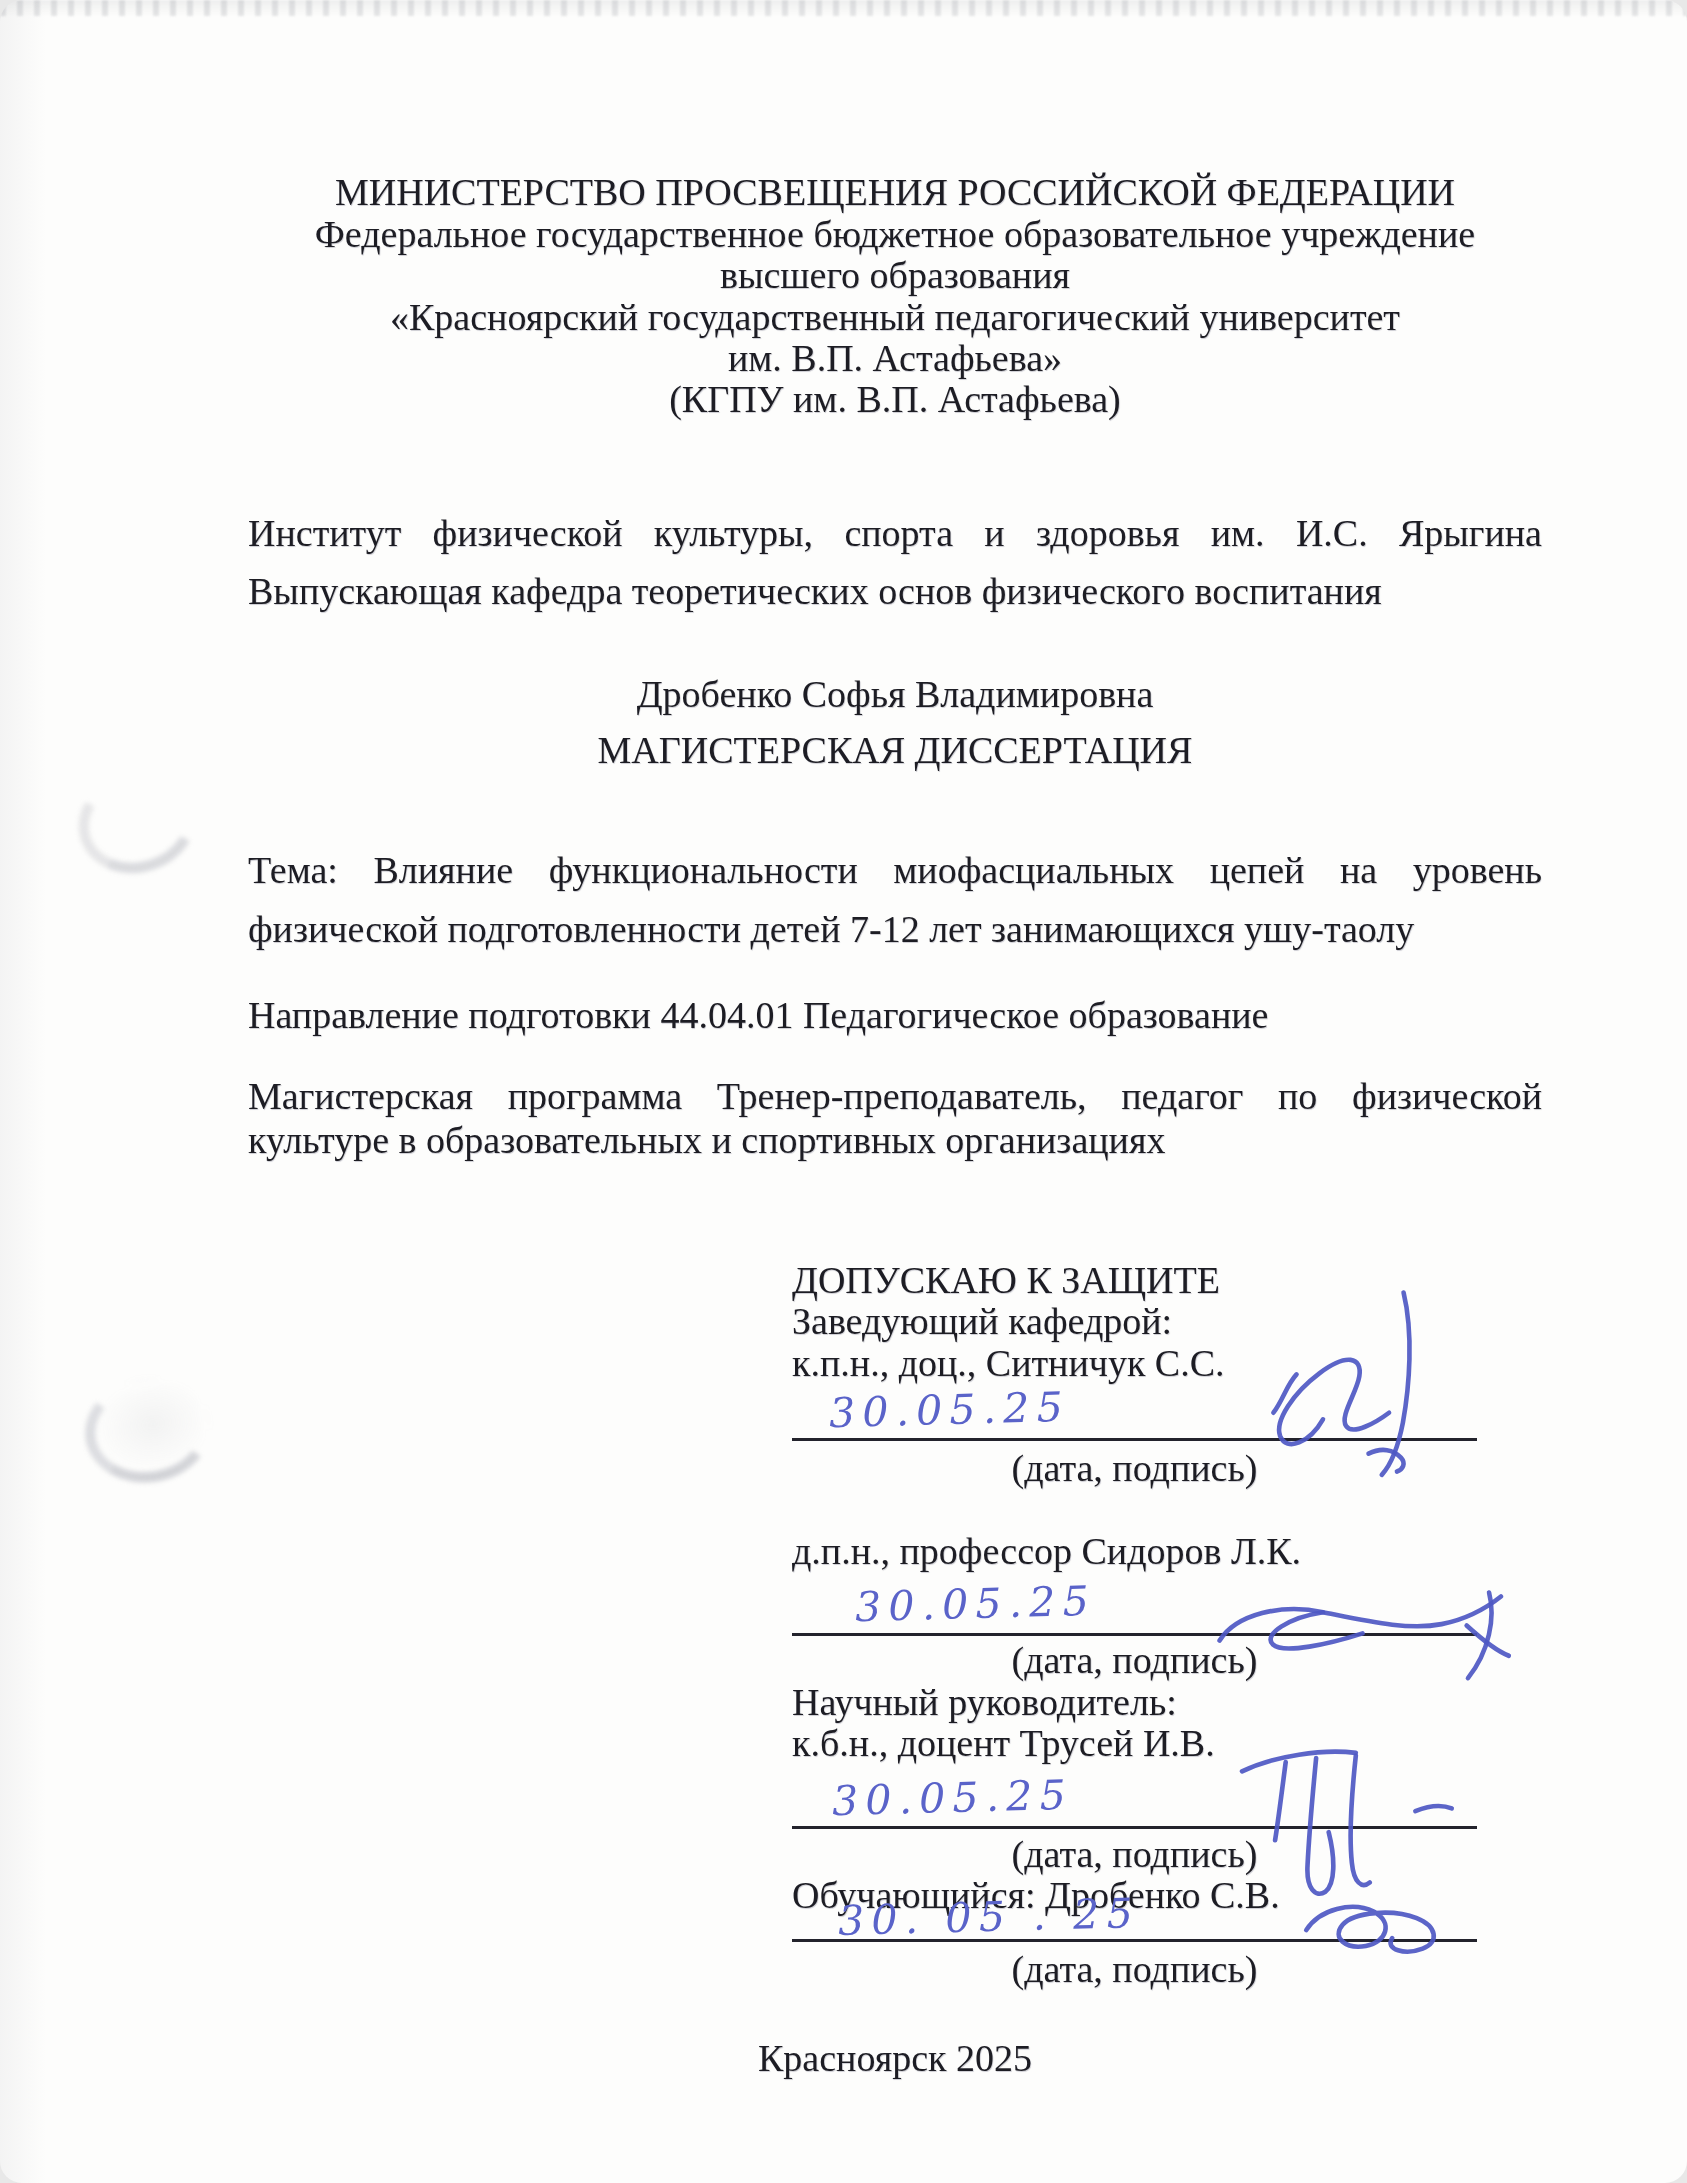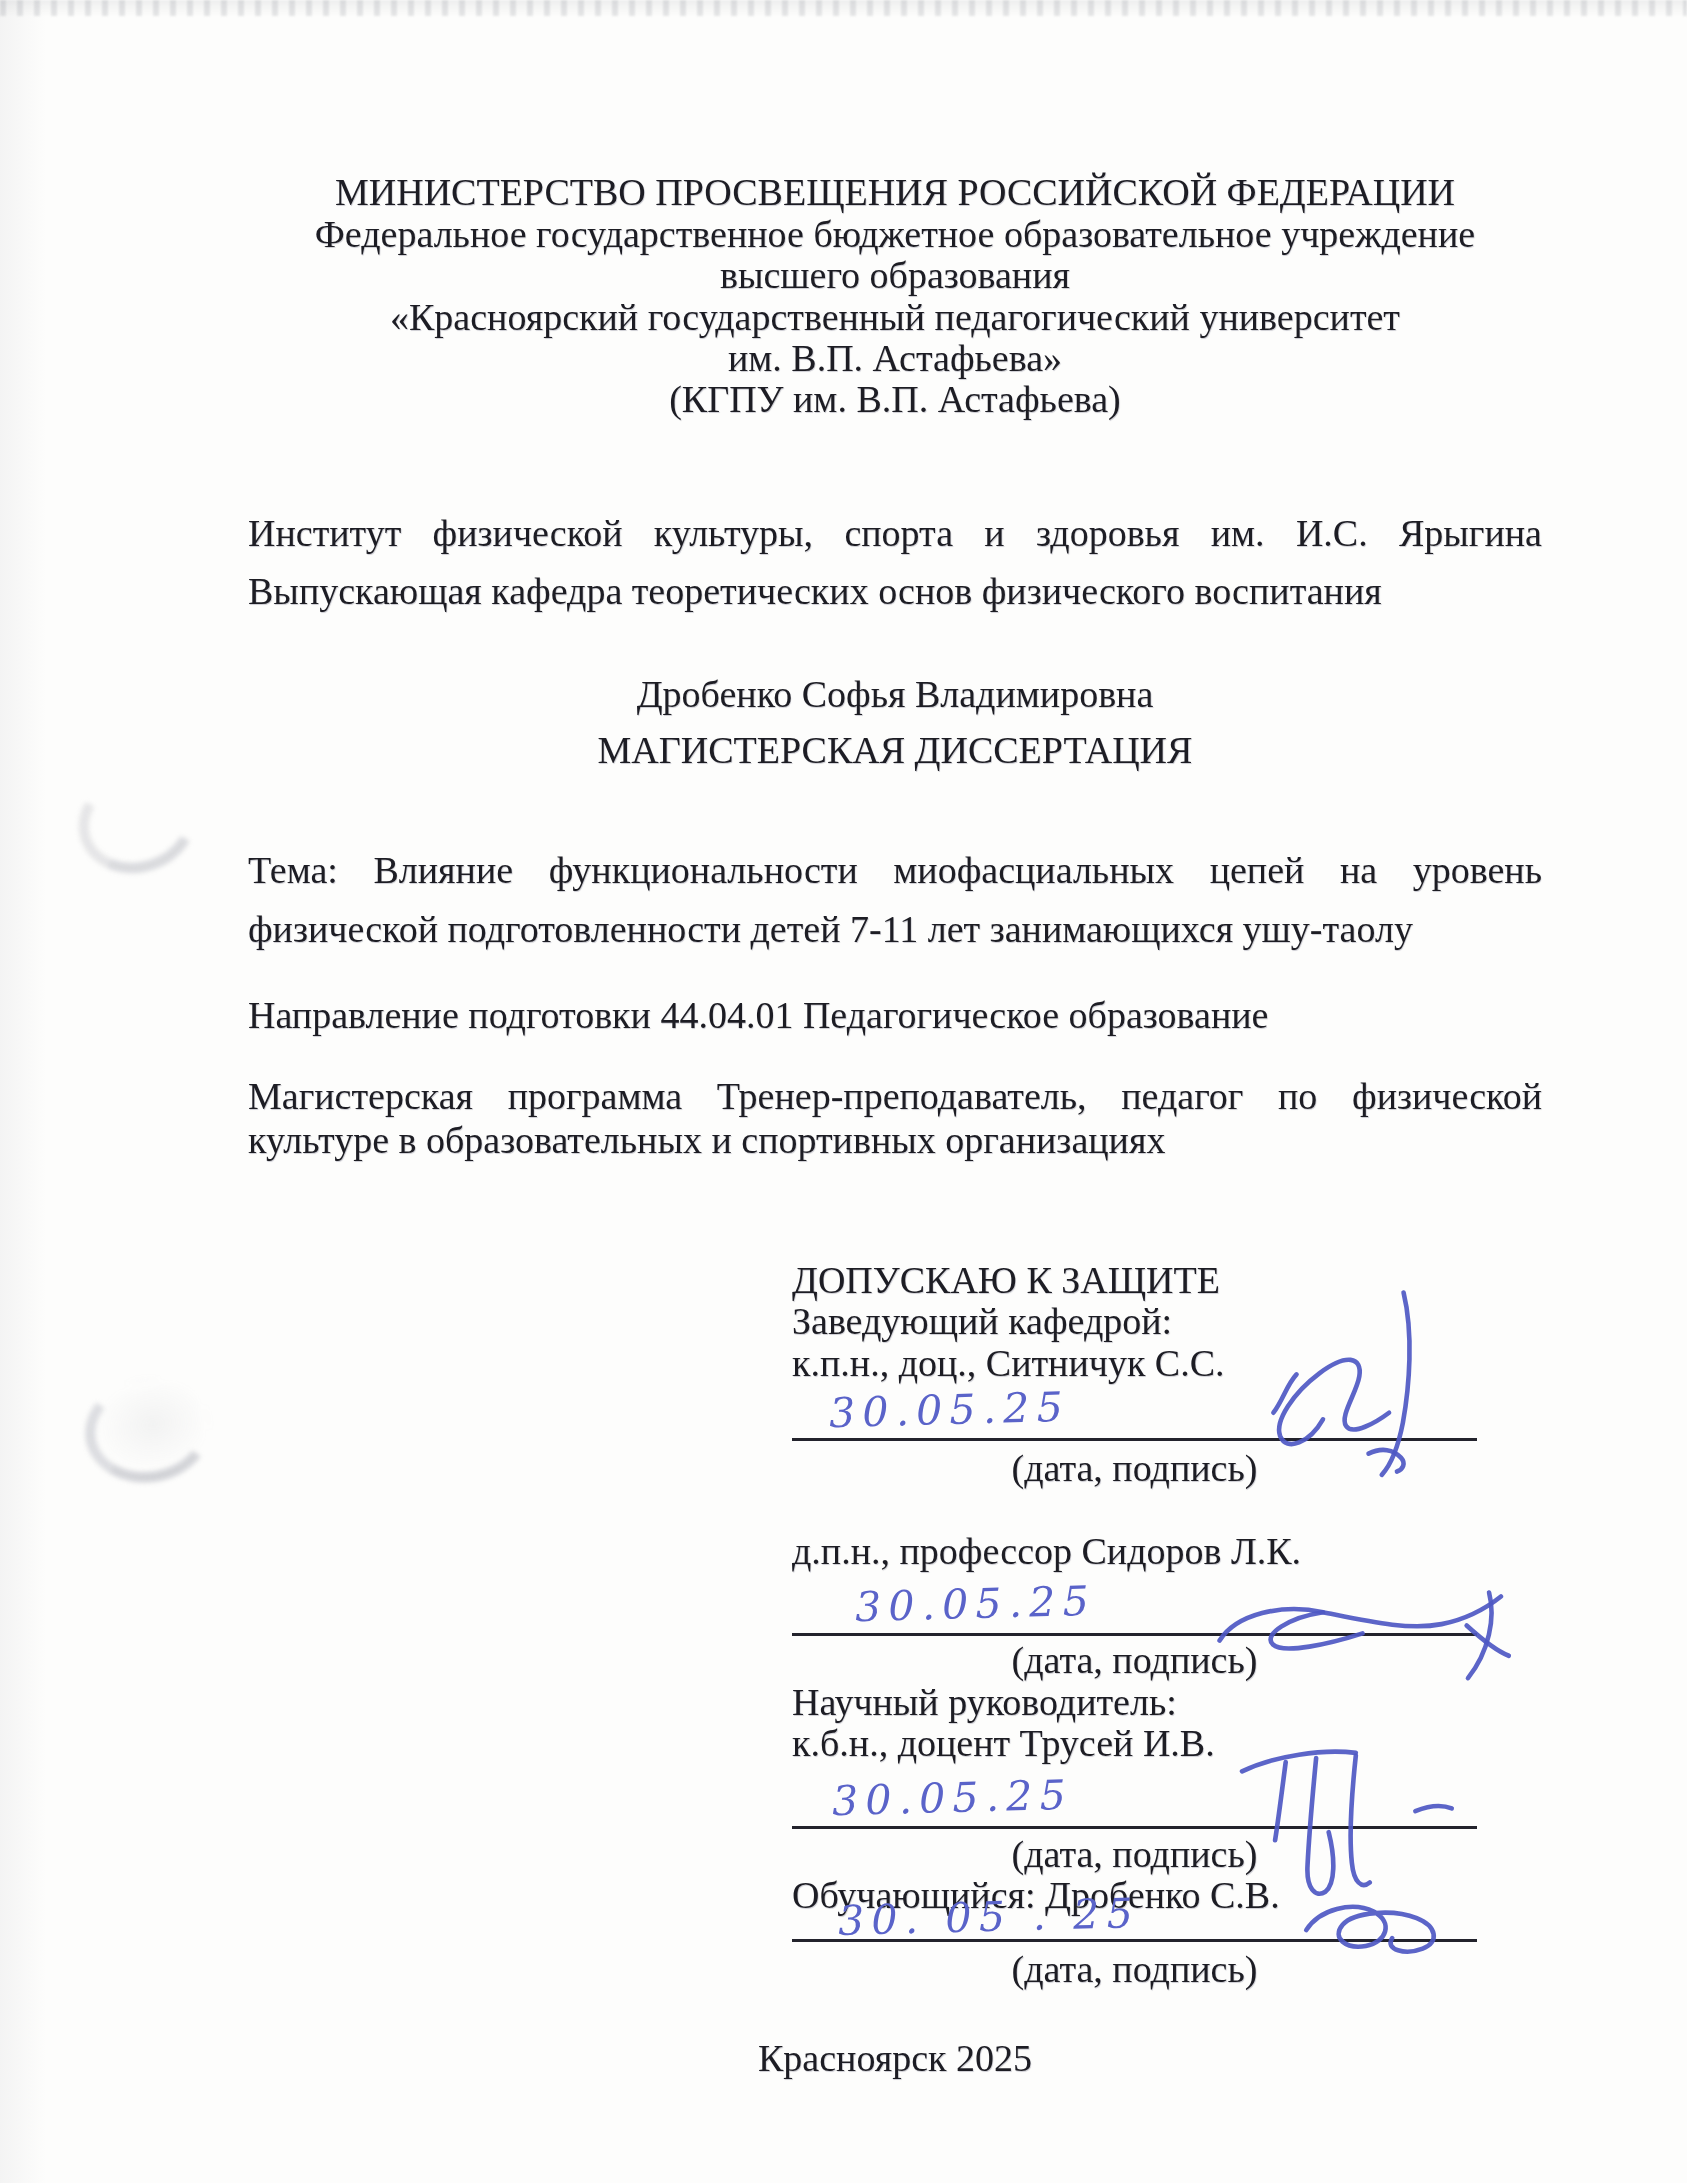--- a/index.html
+++ b/index.html
@@ -6,20 +6,21 @@
   .page{
     position:relative;
     width:1687px;height:2183px;
     margin:0 auto;
     background:#fdfdfc;
     font-family:"Liberation Serif","DejaVu Serif",serif;
     font-size:38px;
     color:#1d1d24;
     overflow:hidden;
     text-shadow:0.7px 0.7px 0.7px rgba(70,70,95,0.26);
+    border-radius:22px;
   }
   .ln{position:absolute;left:248px;width:1294px;line-height:1;}
   .rc{position:absolute;left:792px;width:685px;line-height:1;white-space:nowrap;}
   .c{text-align:center;}
   .b{font-weight:400;}
   .j{text-align:justify;text-align-last:justify;}
   .capn{text-align:center;}
 
   
   .t-h1{top:173px;} .t-h2{top:215px;} .t-h3{top:256px;}
@@ -112,21 +113,21 @@
   <div class="ln c t-h5">им. В.П. Астафьева»</div>
   <div class="ln c t-h6">(КГПУ им. В.П. Астафьева)</div>
 
   <div class="ln j t-inst1">Институт физической культуры, спорта и здоровья им. И.С. Ярыгина</div>
   <div class="ln t-inst2">Выпускающая кафедра теоретических основ физического воспитания</div>
 
   <div class="ln c b t-auth">Дробенко Софья Владимировна</div>
   <div class="ln c b t-type">МАГИСТЕРСКАЯ ДИССЕРТАЦИЯ</div>
 
   <div class="ln j t-top1">Тема: Влияние функциональности миофасциальных цепей на уровень</div>
-  <div class="ln t-top2">физической подготовленности детей 7-11 лет занимающихся ушу-таолу</div>
+  <div class="ln t-top2">физической подготовленности детей 7-12 лет занимающихся ушу-таолу</div>
 
   <div class="ln t-dir">Направление подготовки 44.04.01 Педагогическое образование</div>
   <div class="ln j t-prog1">Магистерская программа Тренер-преподаватель, педагог по физической</div>
   <div class="ln t-prog2">культуре в образовательных и спортивных организациях</div>
 
   <div class="rc b t-appr">ДОПУСКАЮ К ЗАЩИТЕ</div>
 
   <div class="rc t-r1">Заведующий кафедрой:</div>
   <div class="rc t-p1">к.п.н., доц., Ситничук С.С.</div>
   <div class="row t-row1">

